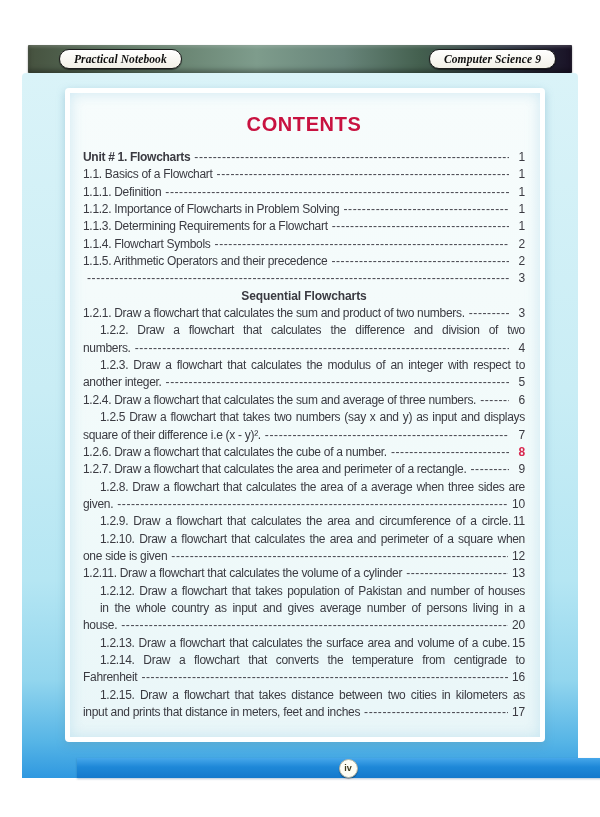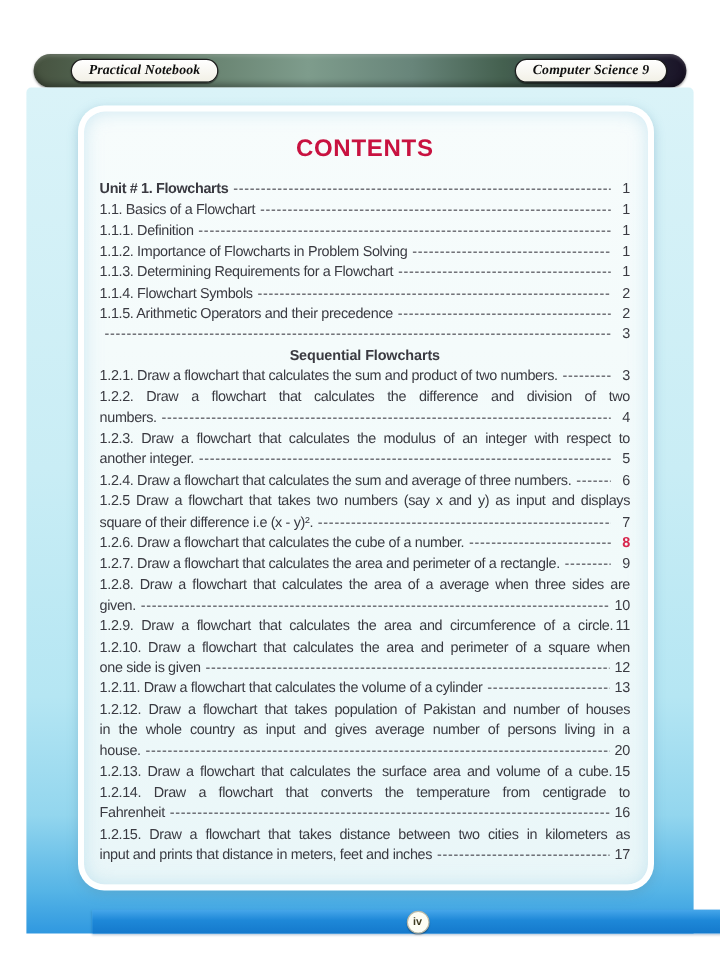--- a/index.html
+++ b/index.html
@@ -15,21 +15,21 @@
   }
   html,body{margin:0;padding:0;}
   body{
     width:600px;height:817px;background:#ffffff;position:relative;overflow:hidden;
     font-family:"Liberation Sans", sans-serif;color:var(--text);
   }
   .sheet{position:absolute;inset:0;}
 
   
   .band{
-    position:absolute;left:28px;top:45px;width:544px;height:28px;border-radius:14px;
+    position:absolute;left:28px;top:45px;width:544px;height:28px;border-radius:1px;
     background:linear-gradient(90deg,
       #46523f 0%, #5c7561 18%, var(--band-light) 42%, #68857a 58%,
       #44604f 72%, #2c3440 88%, var(--band-end) 100%);
     box-shadow:0 1px 2px rgba(0,0,0,.45), inset 0 -3px 5px rgba(0,0,0,.35), inset 0 2px 3px rgba(255,255,255,.18);
     display:flex;align-items:center;justify-content:space-between;
     padding:0 16px 0 31px;box-sizing:border-box;
   }
   .pill{
     background:linear-gradient(180deg,#ffffff,#f2f0e6);
     border:1px solid #1d1d1d;border-radius:10px;height:18px;
@@ -47,33 +47,33 @@
     background:linear-gradient(180deg,
       #daf3f8 0%, var(--page-cyan) 45%, #b5e6f3 72%,
       #93d6ee 86%, #55b4e6 95%, #2f98e0 100%);
     border-radius:4px 4px 0 0;
   }
 
   
   .card{
     position:absolute;left:65px;top:88px;width:480px;height:654px;box-sizing:border-box;
     background:linear-gradient(180deg,#f7fcfc 0%, var(--card-bg) 60%, #e9f6f8 100%);
-    border:5px solid rgba(255,255,255,.92);border-radius:22px;
+    border:5px solid rgba(255,255,255,.92);border-radius:4px;
     box-shadow:0 3px 9px rgba(90,150,180,.4), inset 0 0 14px rgba(170,215,235,.55);
     padding:18px 15px 0 13px;
   }
   .title{
     text-align:center;line-height:26px;font-size:20px;font-weight:bold;
     color:var(--accent-red);letter-spacing:.6px;
   }
   .toc{margin-top:12px;}
   .row{display:flex;height:17.35px;line-height:17.35px;font-size:12px;align-items:center;}
   .row .t{white-space:pre;flex-shrink:0;letter-spacing:-0.3px;}
   .row .jt{display:block;flex:1;min-width:0;white-space:nowrap;overflow:hidden;
-           text-align:justify;text-align-last:justify;letter-spacing:-0.3px;}
+           text-align:justify;text-align-last:justify;letter-spacing:-0.3px;margin-left:17px;}
   .row .ct{flex:1;text-align:center;font-weight:bold;letter-spacing:-0.1px;}
   .row.b .t{font-weight:bold;}
   .leader{flex:1 1 8px;min-width:8px;overflow:hidden;white-space:nowrap;
           margin:0 2px 0 4px;letter-spacing:.6px;color:#45444c;}
   .pg{min-width:12px;text-align:right;white-space:pre;padding-left:2px;letter-spacing:-0.2px;}
   .pg.red{color:var(--page-red);font-weight:bold;}
 
   
   .footer{
     position:absolute;left:33px;top:758px;width:542px;height:20px;

